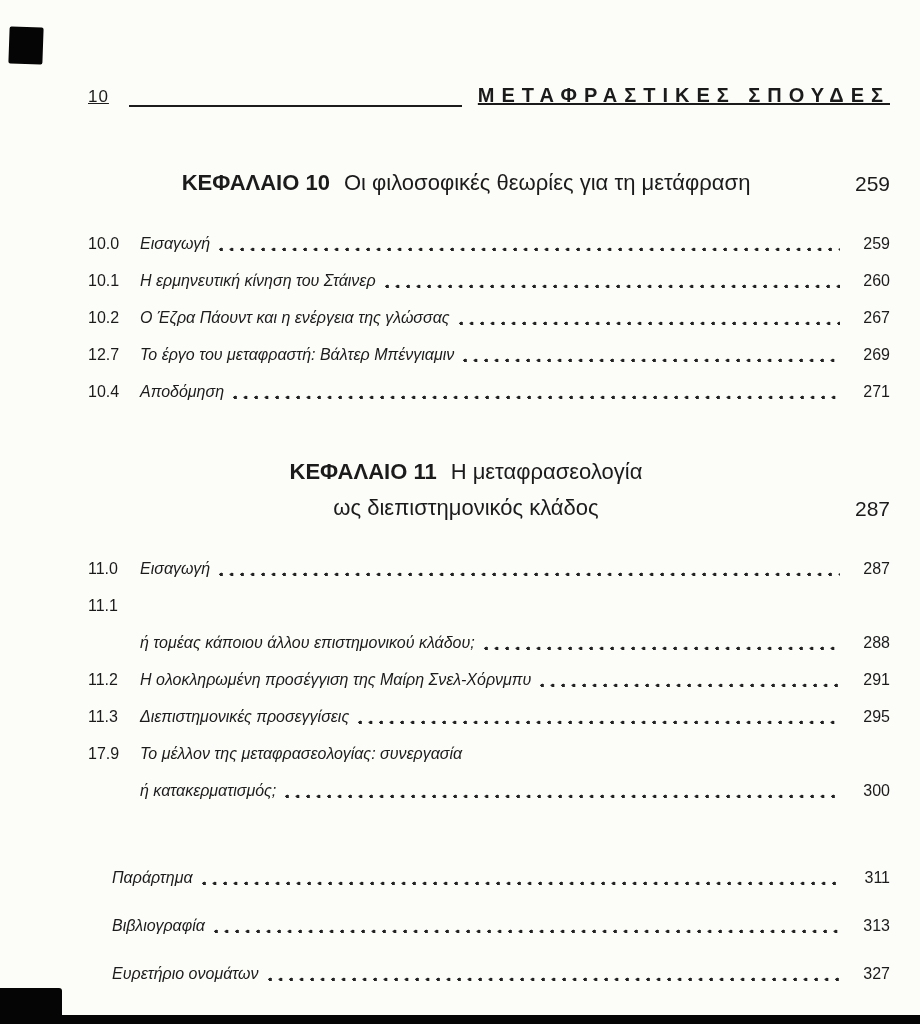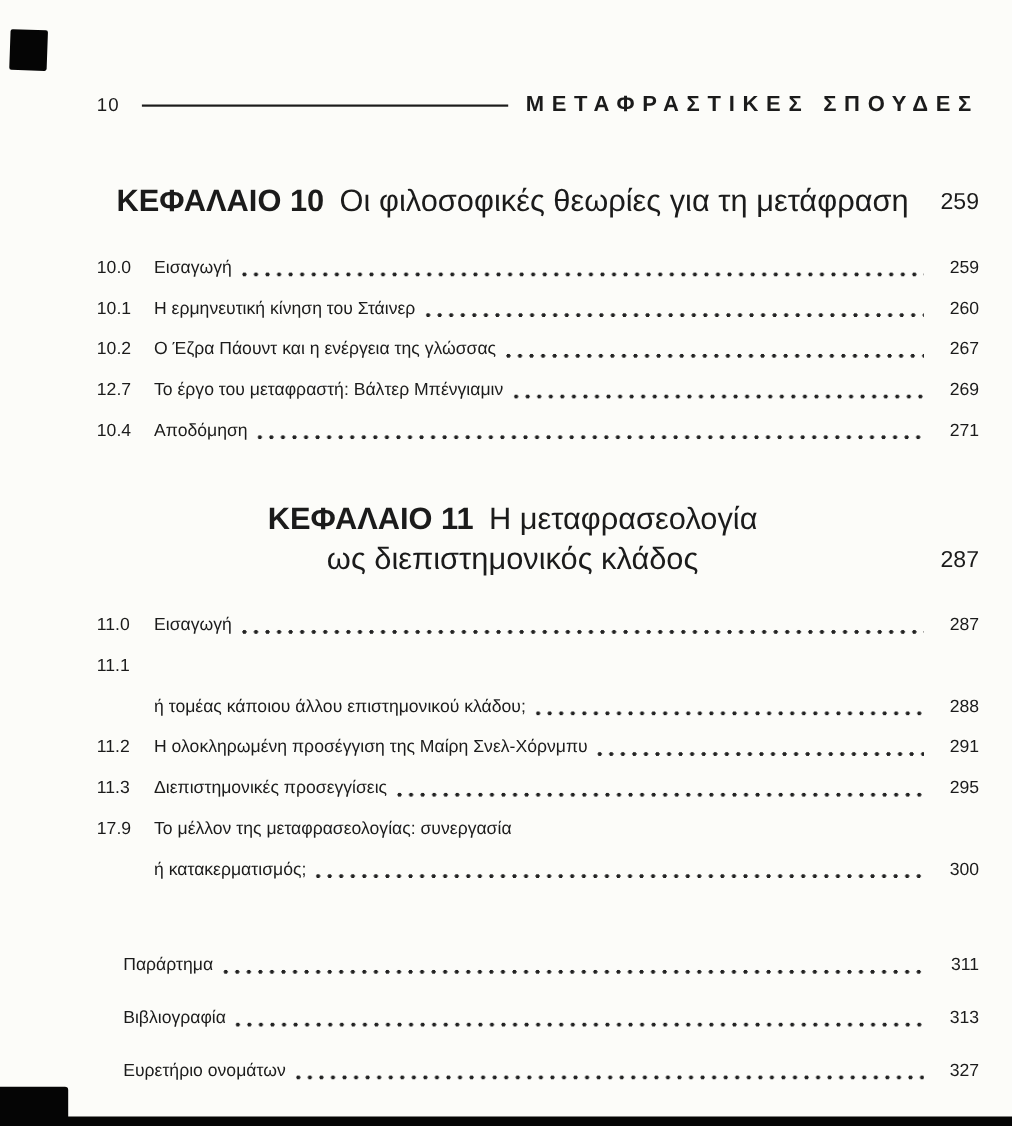--- a/index.html
+++ b/index.html
@@ -7,36 +7,36 @@
     width: 920px; height: 1024px;
     background: #fcfcf9;
     color: #1b1b1b;
     font-family: "Liberation Sans", sans-serif;
     position: relative;
     overflow: hidden;
   }
   .page { padding: 84px 30px 0 88px; }
 
   
-  .header { display: flex; align-items: center; margin-bottom: 58px; }
+  .header { display: flex; align-items: flex-end; margin-bottom: 58px; text-decoration: underline; }
   .folio { font-size: 17px; letter-spacing: 1px; }
   .rule { flex: 1; height: 2px; background: #1c1c1c; margin: 0 16px 0 20px; }
   .running { font-size: 20px; font-weight: 600; letter-spacing: 7px; white-space: nowrap; }
 
   
   .chap { display: flex; align-items: flex-end; margin-bottom: 30px; }
-  .chap-center { flex: 1; text-align: center; font-size: 28px; line-height: 36px; }
+  .chap-center { flex: 1; text-align: center; font-size: 22px; line-height: 36px; }
   .chap-label { font-weight: bold; margin-right: 14px; }
   .chap-page { width: 46px; text-align: right; font-size: 21px; line-height: 34px; }
 
   
   .entries { margin-bottom: 50px; }
   .entry { display: flex; align-items: flex-start; font-size: 16px; line-height: 25px; margin-bottom: 12px; }
   .num { width: 52px; flex: none; }
-  .title { white-space: nowrap; }
+  .title { white-space: nowrap; font-style: italic; }
   .dots {
     flex: 1; align-self: flex-end;
     height: 5px; margin: 0 4px 4px 9px;
     background-image: radial-gradient(circle at 2.2px 2.4px, #222 1.7px, transparent 2.0px);
     background-size: 10.5px 5px;
     background-repeat: repeat-x;
   }
   .pg { width: 46px; flex: none; text-align: right; }
   .cont .num { visibility: hidden; }
 

